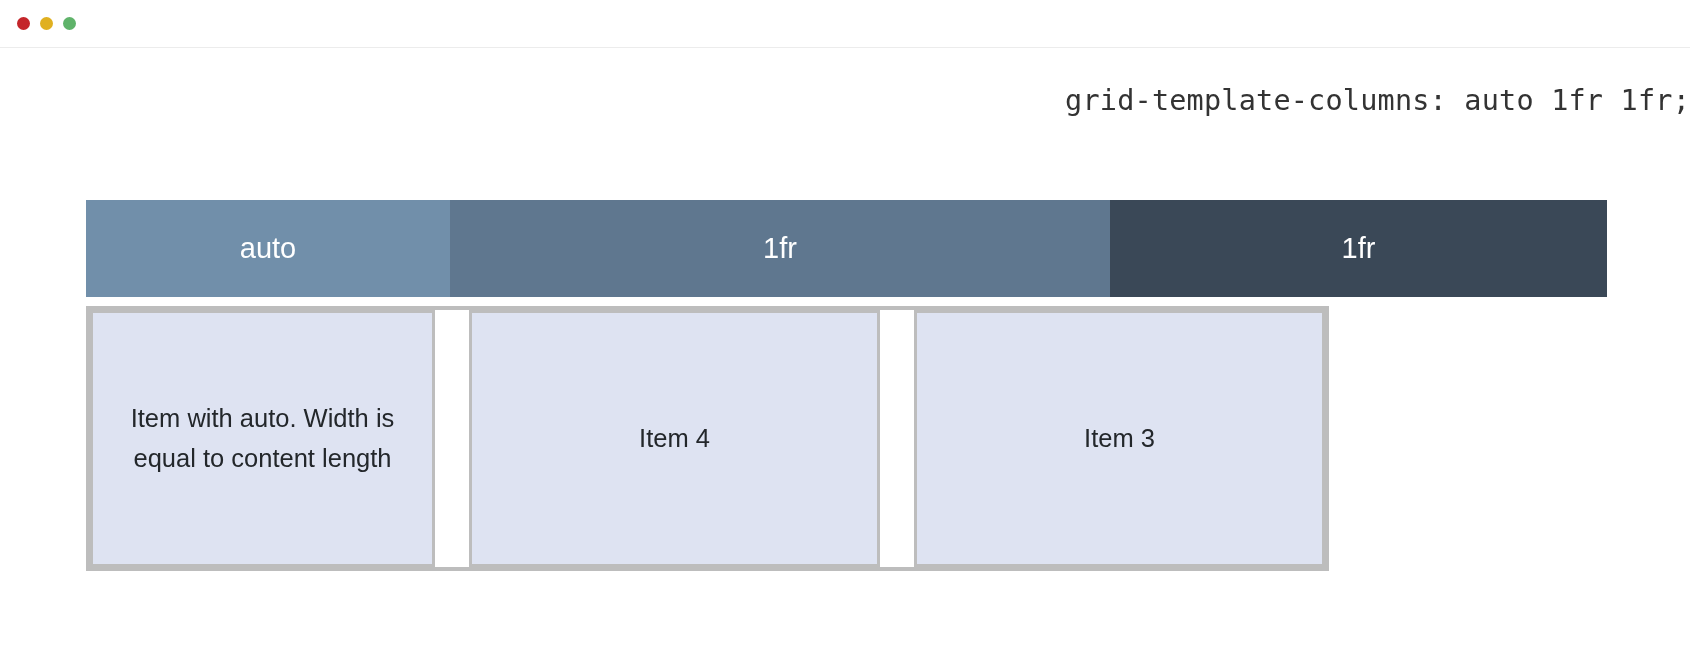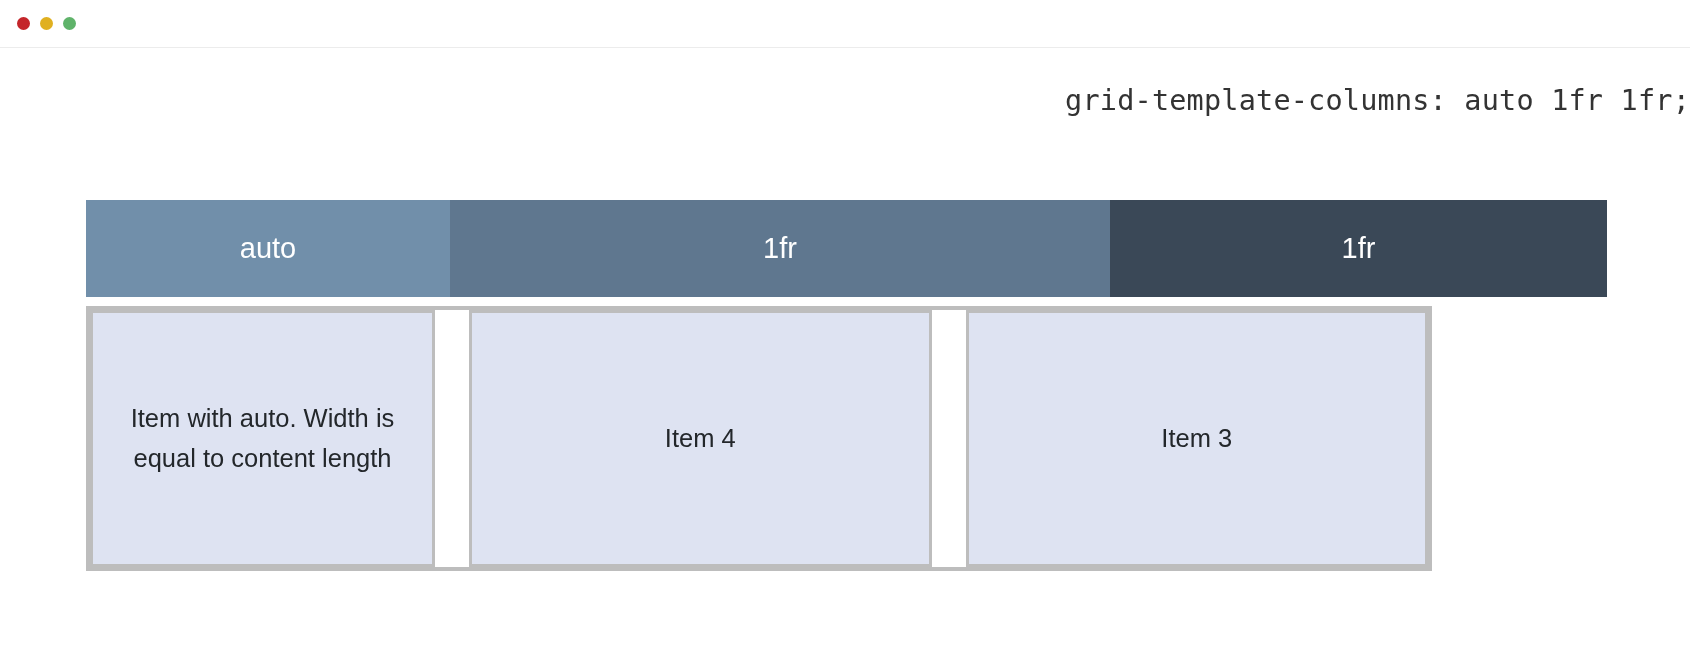--- a/index.html
+++ b/index.html
@@ -89,21 +89,21 @@
   }
   .track-auto { width: 364px;  background: #718faa; }
   .track-a    { width: 660px;  background: #5f778f; }
   .track-b    { width: 497px;  background: #3a4857; }
 
   
   .grid-demo {
     position: absolute;
     left: 86px;
     top: 258px;
-    width: 1346px;
+    width: 1243px;
     height: 265px;
     box-sizing: border-box;
     border: 4px solid #bdbdbd;
     display: grid;
     grid-template-columns: auto 1fr 1fr;
     column-gap: 34px;
     background: #ffffff;
   }
   .grid-item {
     background: #dee3f2;

